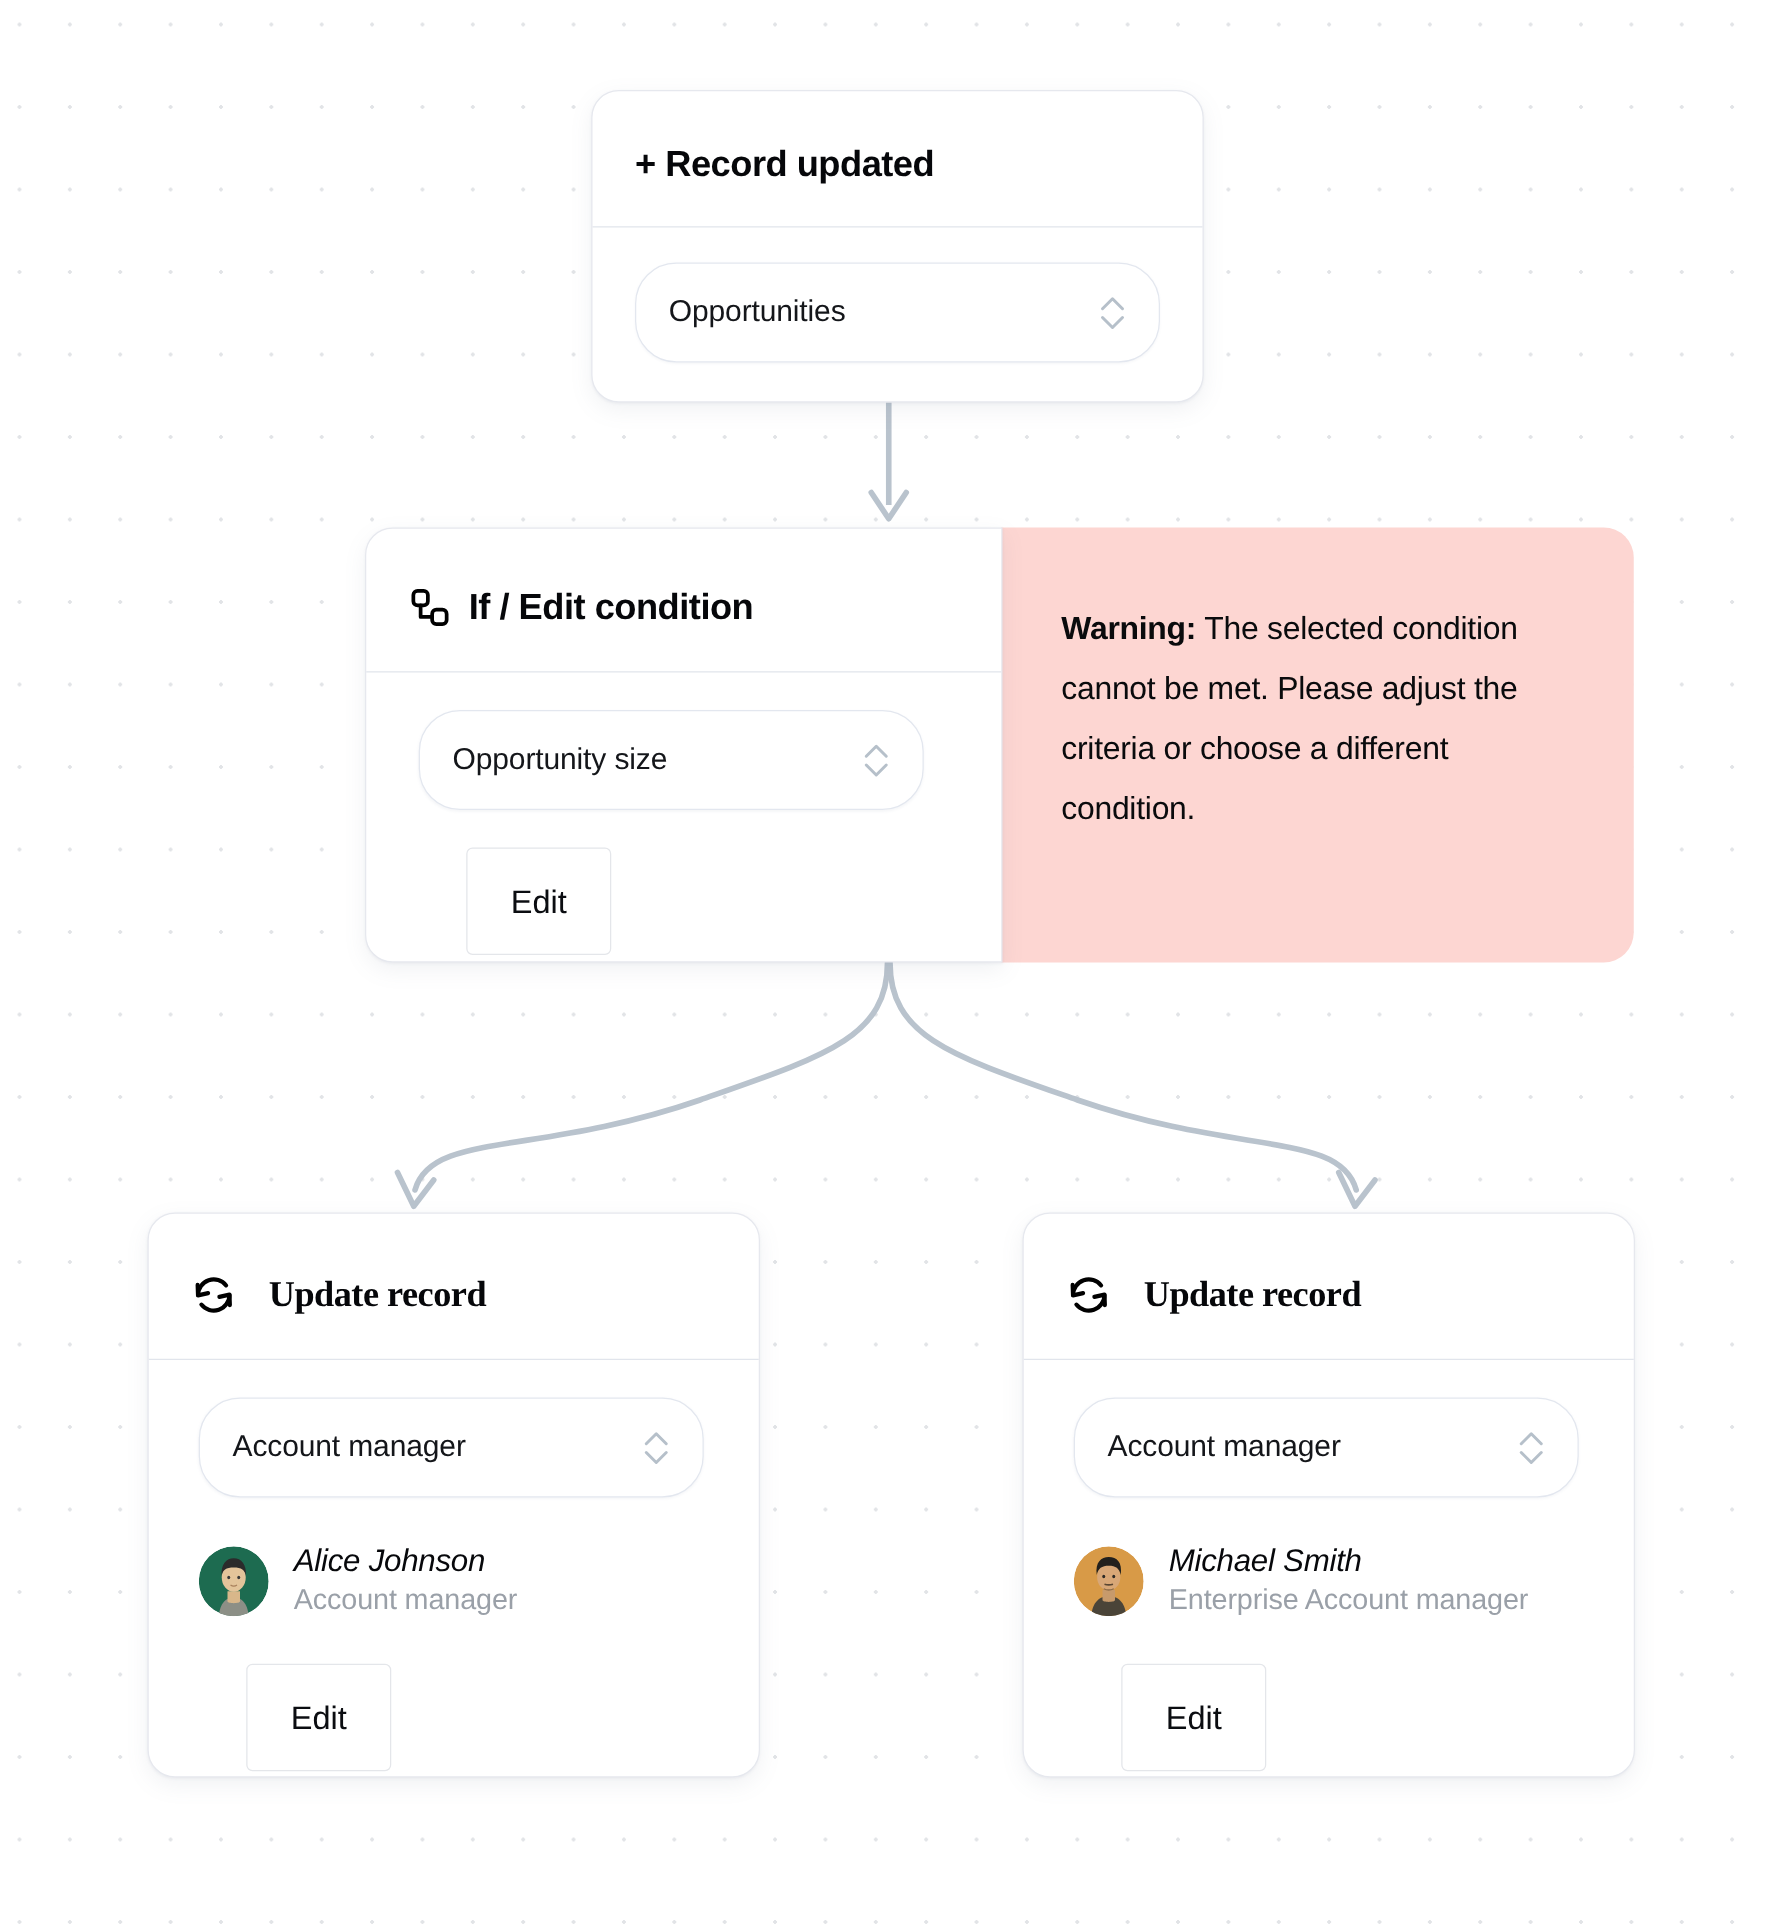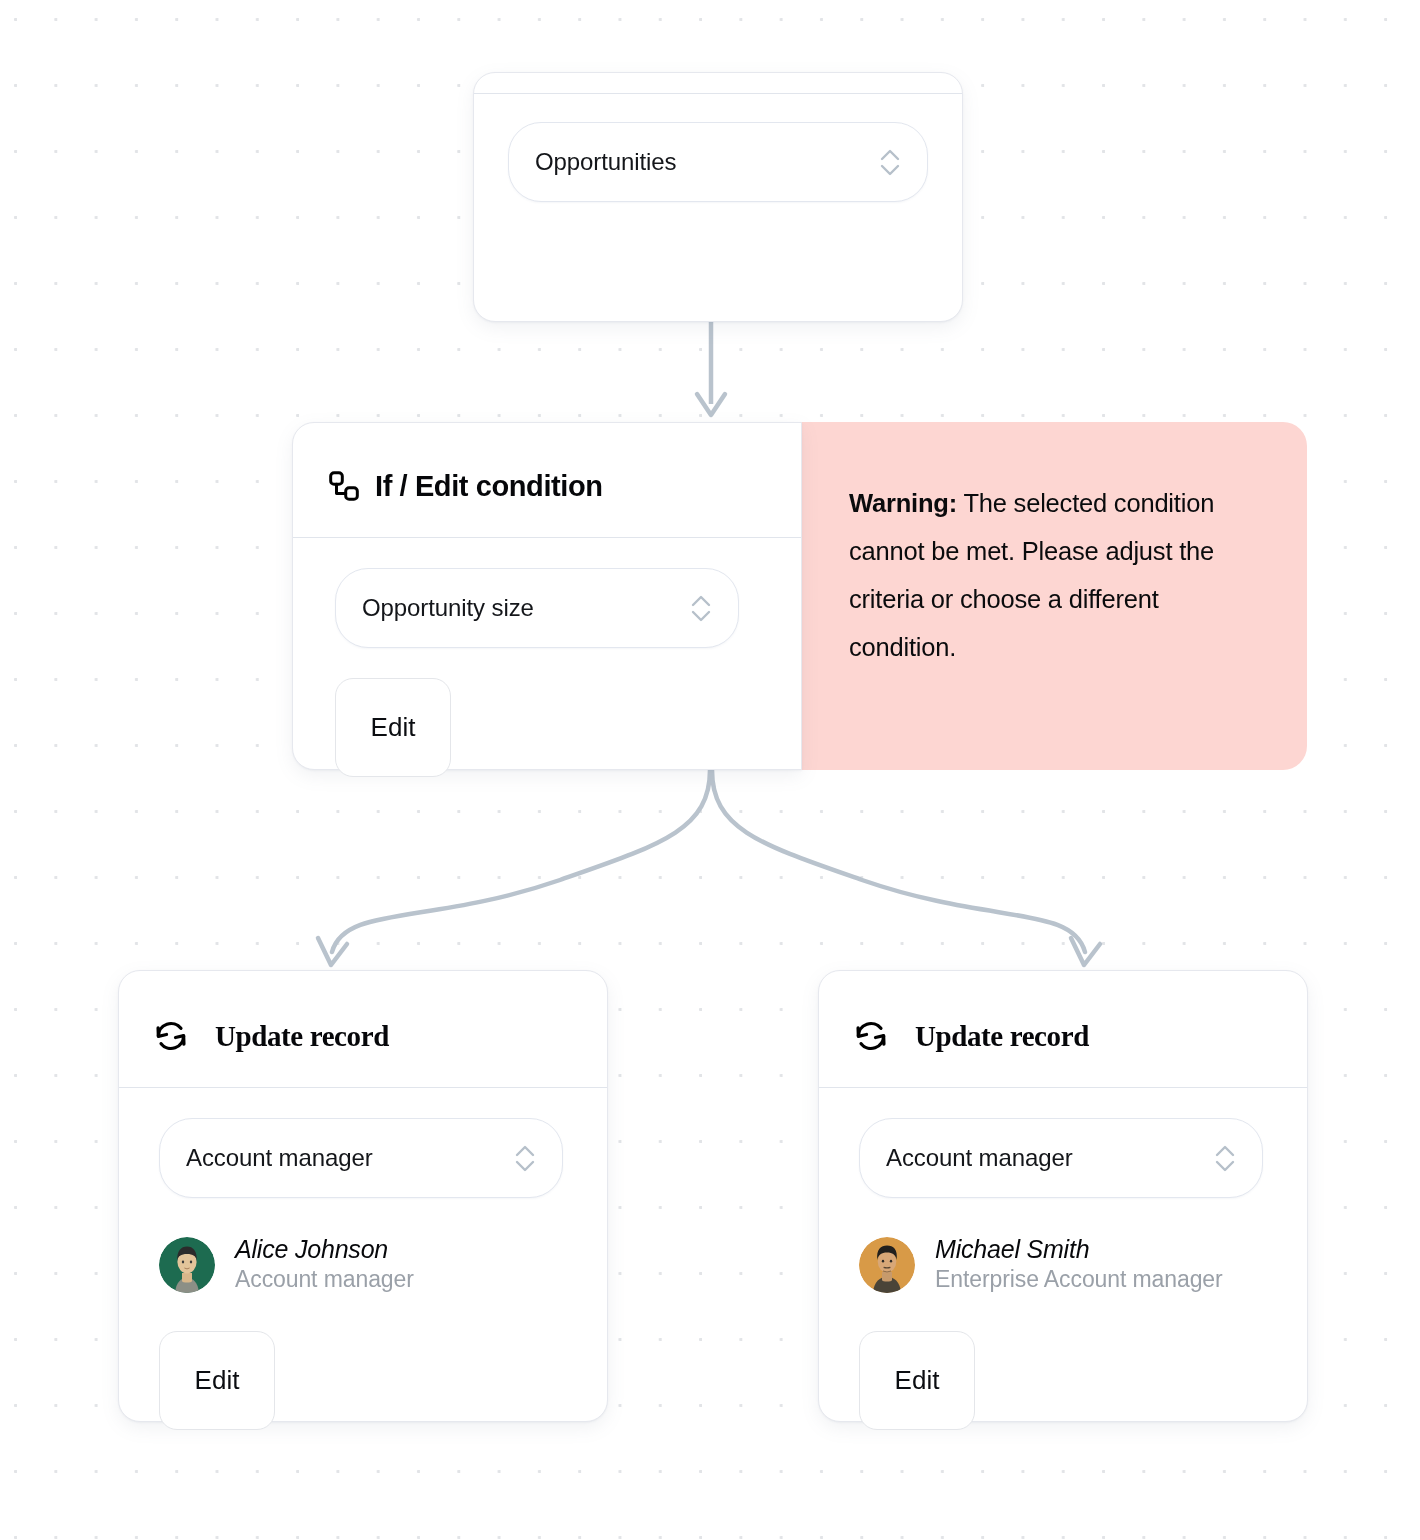--- a/index.html
+++ b/index.html
@@ -83,29 +83,30 @@
     transform: translateY(-50%);
     display: block;
   }
 
   
   .btn-edit {
     display: inline-flex;
     align-items: center;
     justify-content: center;
     min-width: 116px;
-    height: 99px;
+    height: 86px;
     padding: 0 24px;
     border: 1px solid #e4e6ea;
-    border-radius: 18px;
+    border-radius: 5px;
     background: #ffffff;
     font-family: "Liberation Sans", sans-serif;
     font-size: 26px;
     color: #0b0d11;
     cursor: pointer;
+    margin-left: 38px;
   }
 
   
   .person {
     display: flex;
     align-items: center;
     gap: 20px;
   }
   .avatar {
     width: 56px; height: 56px;
@@ -202,20 +203,23 @@
     <path d="M1071,938 L1084,965 L1100,944" stroke="#b9c3cd" stroke-width="4.5" fill="none" stroke-linecap="round" stroke-linejoin="round"></path>
   </g>
 </svg>
 
 <div id="warning-panel">
   <p class="warning-text"><span class="warning-label">Warning:</span>
     <span>The selected condition cannot be met. Please adjust the criteria or choose a different condition.</span></p>
 </div>
 
 <div class="card" id="node-trigger">
+  <div class="card-header">
+    <span class="card-title">+ Record updated</span>
+  </div>
   <div class="card-divider"></div>
   <div class="card-body">
     <div class="select">
       <span class="select-value">Opportunities</span>
       <span class="select-chevrons">
         <svg class="icon" width="26" height="38" viewBox="0 0 26 38">
           <path d="M5,16 L13,8 L21,16" stroke="#b6c0ca" stroke-width="2.4" fill="none" stroke-linecap="round" stroke-linejoin="round"></path>
           <path d="M5,23 L13,31 L21,23" stroke="#b6c0ca" stroke-width="2.4" fill="none" stroke-linecap="round" stroke-linejoin="round"></path>
         </svg>
       </span>

